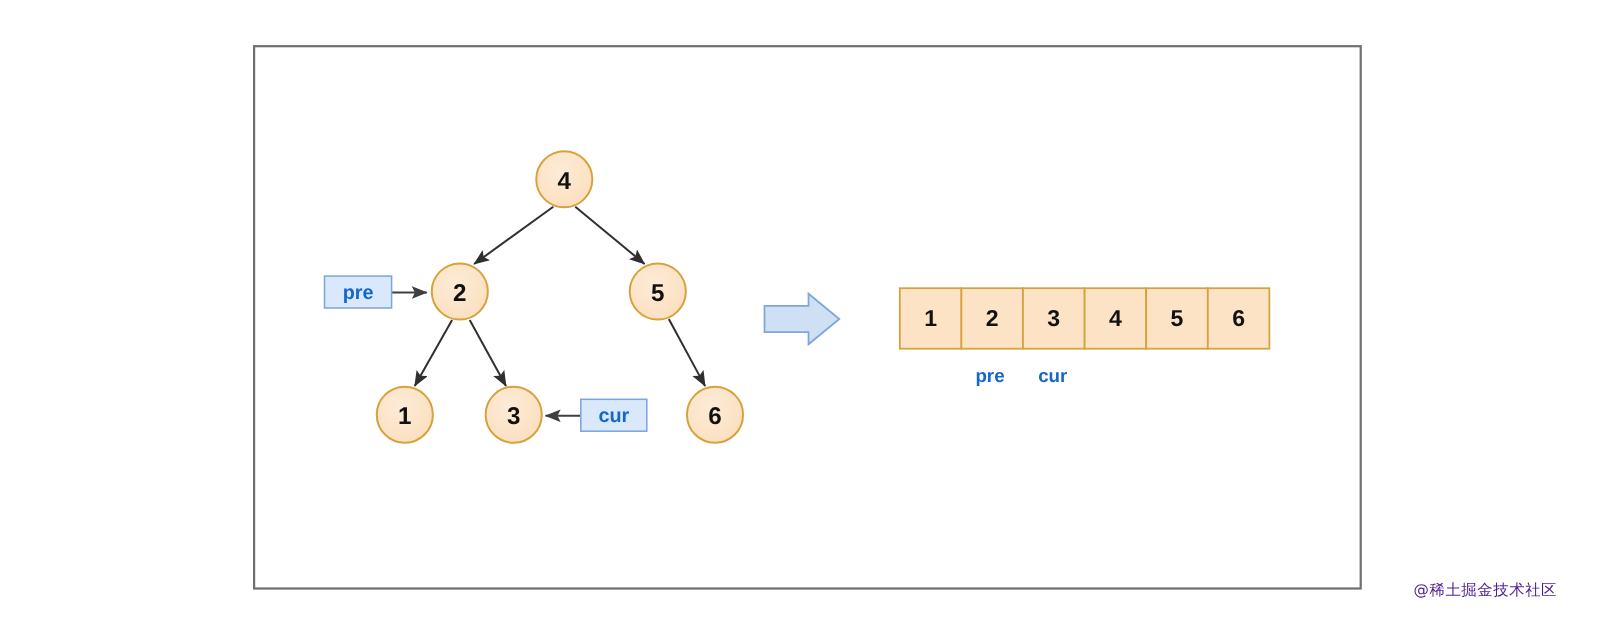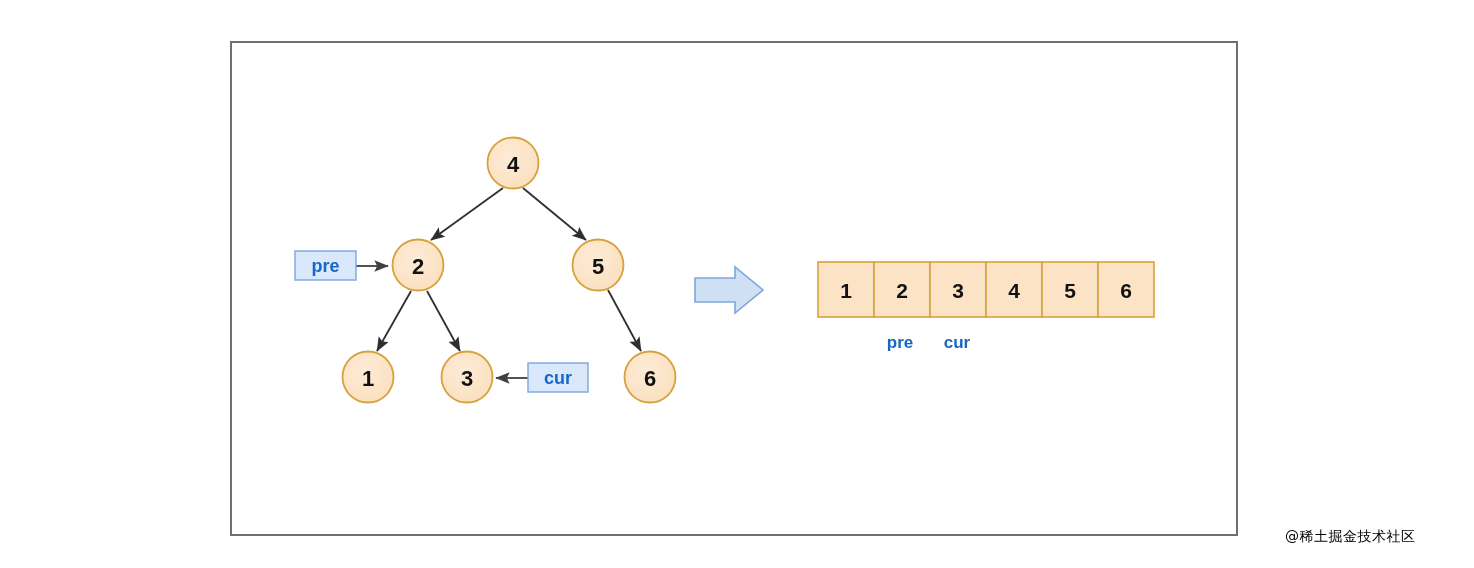--- a/index.html
+++ b/index.html
@@ -35,21 +35,21 @@
     left: 0; top: 0;
     width: 1474px;
     height: 568px;
     pointer-events: none;
   }
   .watermark {
     position: absolute;
     left: 1285px;
     top: 528px;
     font-size: 14px;
-    color: #000000;
+    color: #4c1d95;
     letter-spacing: 0.5px;
     white-space: nowrap;
     font-family: "DejaVu Sans", sans-serif;
   }
   text {
     font-family: "Liberation Sans", sans-serif;
   }
   .node-label {
     font-size: 22px;
     font-weight: bold;

